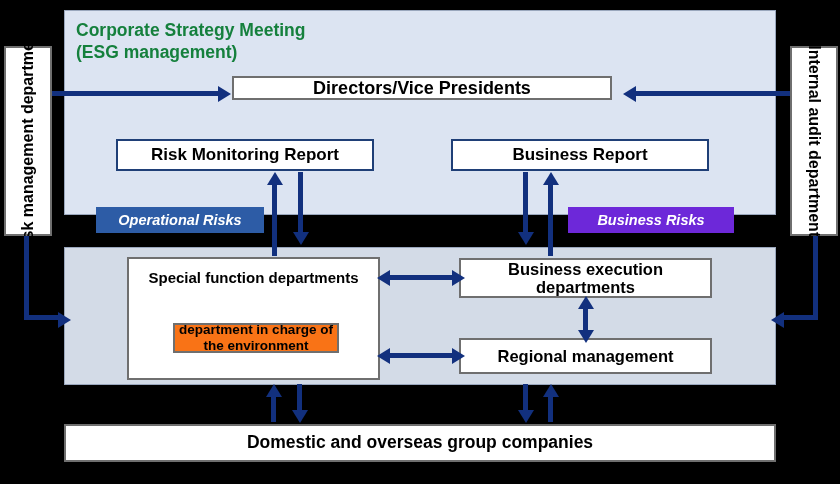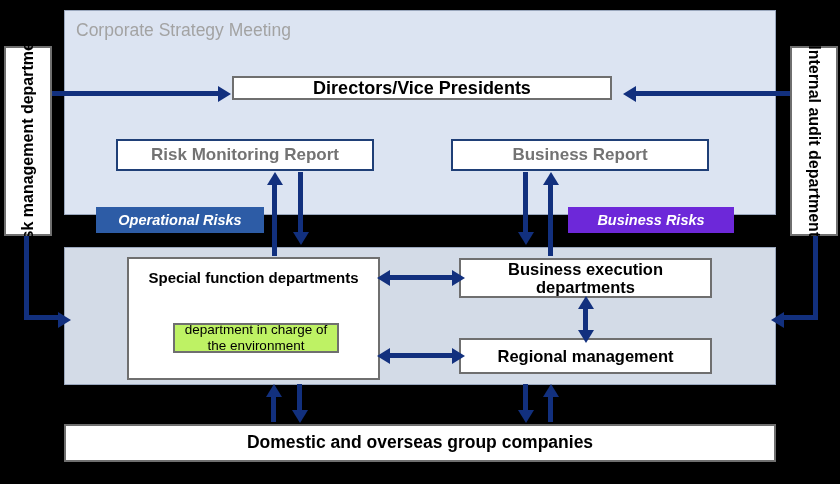--- a/index.html
+++ b/index.html
@@ -8,37 +8,37 @@
 
   
   .panel{position:absolute;box-sizing:border-box;}
   #gov-panel{left:64px;top:10px;width:712px;height:205px;background:#dce4f2;border:1px solid #9aa7bd;}
   #ops-panel{left:64px;top:247px;width:712px;height:138px;background:#d3dbe7;border:1px solid #9aa7bd;}
 
   
   .box{position:absolute;box-sizing:border-box;background:#ffffff;border:2px solid #6f6f6f;
        display:flex;align-items:center;justify-content:center;text-align:center;
        font-weight:bold;color:#000;line-height:1.12;}
-  .box.navy{border:2px solid #1f3f77;color:#737373;}
+  .box.navy{border:2px solid #1f3f77;color:#000000;}
 
   
   #title-block{position:absolute;left:76px;top:20px;width:420px;height:52px;
-      font-weight:normal;font-size:17.5px;color:#a3a3a3;line-height:1.25;text-align:left;}
+      font-weight:bold;font-size:17.5px;color:#15803d;line-height:1.25;text-align:left;}
 
   #directors-box{left:232px;top:76px;width:380px;height:24px;font-size:18px;}
   #risk-report-box{left:116px;top:139px;width:258px;height:32px;font-size:17px;}
   #business-report-box{left:451px;top:139px;width:258px;height:32px;font-size:17px;}
 
   #special-box{left:127px;top:257px;width:253px;height:123px;border:2px solid #6f6f6f;
       background:#fff;position:absolute;box-sizing:border-box;}
   #special-title{position:absolute;left:0;top:10px;width:100%;text-align:center;
       font-weight:bold;font-size:15px;line-height:1.18;color:#000;}
   #env-box{position:absolute;left:44px;top:64px;width:166px;height:30px;box-sizing:border-box;
-      border:2px solid #6f6f6f;background:#bef264;display:flex;align-items:center;justify-content:center;
-      text-align:center;font-size:13.5px;font-weight:normal;line-height:1.2;color:#000;}
+      border:2px solid #6f6f6f;background:#f97316;display:flex;align-items:center;justify-content:center;
+      text-align:center;font-size:13.5px;font-weight:bold;line-height:1.2;color:#000;}
 
   #bizexec-box{left:459px;top:258px;width:253px;height:40px;font-size:16.5px;}
   #regional-box{left:459px;top:338px;width:253px;height:36px;font-size:16.5px;}
   #group-box{left:64px;top:424px;width:712px;height:38px;font-size:17.5px;}
 
   
   .vbox{position:absolute;box-sizing:border-box;background:#fff;border:2px solid #6f6f6f;
         display:flex;align-items:center;justify-content:center;}
   .vbox span{font-weight:bold;font-size:16px;line-height:1.15;text-align:center;white-space:nowrap;}
   #risk-dept{left:4px;top:46px;width:48px;height:190px;}
@@ -62,20 +62,21 @@
 </style>
 </head>
 <body>
 
 <div id="stage">
 
   <div class="panel" id="gov-panel"></div>
 
   <div id="title-block">
     <div>Corporate Strategy Meeting</div>
+    <div>(ESG management)</div>
   </div>
 
   <div class="box" id="directors-box">Directors/Vice Presidents</div>
 
   <div class="box navy" id="risk-report-box">Risk Monitoring Report</div>
 
   <div class="box navy" id="business-report-box">Business Report</div>
 
   <div class="vbox" id="risk-dept">
     <span>Risk management department</span>

